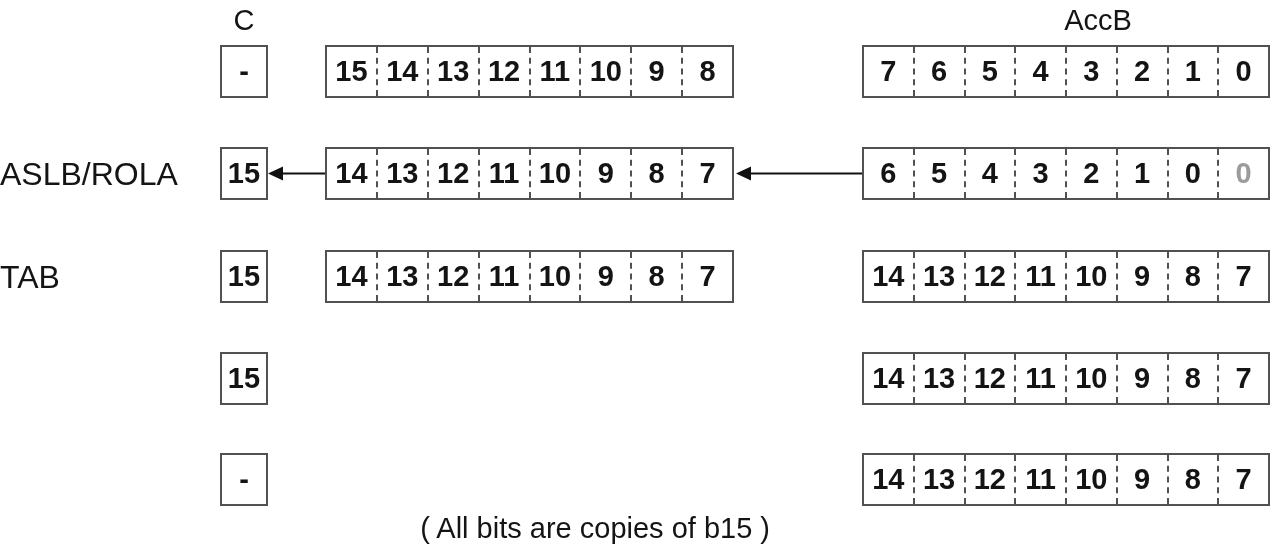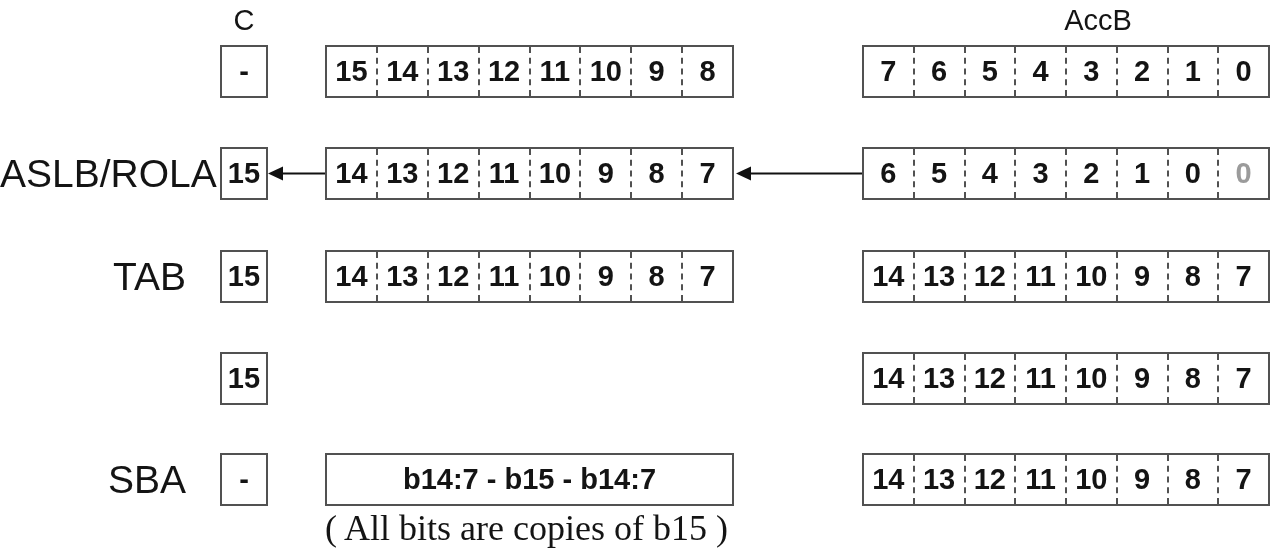--- a/index.html
+++ b/index.html
@@ -13,21 +13,21 @@
     position:absolute;top:4px;height:32px;line-height:32px;
     font-size:29px;text-align:center;white-space:nowrap;
   }
   .carry-header{left:220px;width:48px;}
   .acc-a-header{left:325px;width:409px;}
   .acc-b-header{left:894px;width:408px;}
 
   .row{position:absolute;left:0;width:1280px;height:53px;}
   .row-label{
     position:absolute;left:0;width:186px;top:50%;transform:translateY(-50%);
-    text-align:right;font-size:39px;white-space:nowrap;
+    text-align:left;font-size:32px;white-space:nowrap;
   }
   .box{
     position:absolute;top:0;height:53px;box-sizing:border-box;
     border:2px solid var(--border);background:#fff;
     display:flex;align-items:center;justify-content:center;
   }
   .carry-box{left:220px;width:48px;}
   .acc-a{left:325px;width:409px;}
   .acc-b{left:862px;width:408px;}
   .box-digit,.cell,.box-text{
@@ -49,21 +49,21 @@
   .arrow-acc-b-to-acc-a{left:736px;width:126px;}
   .arrow .head{
     width:0;height:0;flex:0 0 auto;
     border-top:7px solid transparent;border-bottom:7px solid transparent;
     border-right:15px solid var(--arrow);
   }
   .arrow .line{flex:1 1 auto;height:2.5px;background:var(--arrow);}
 
   .caption{
     position:absolute;left:325px;width:445px;top:511px;height:34px;line-height:34px;
-    text-align:left;font-size:36px;white-space:nowrap;font-family:Liberation Serif, serif;
+    text-align:right;font-size:29px;white-space:nowrap;
   }
 </style>
 </head>
 <body>
 
 <div id="stage" style="--border: #515151; --text: #141414; --muted: #9b9b9b; --arrow: #111111;">
   <div class="header carry-header">C</div>
   <div class="header acc-b-header">AccB</div>
   <div id="rows">
       <div class="row" style="top: 45px;">
@@ -161,26 +161,22 @@
           <div class="cell">13</div>
           <div class="cell">12</div>
           <div class="cell">11</div>
           <div class="cell">10</div>
           <div class="cell">9</div>
           <div class="cell">8</div>
           <div class="cell">7</div>
         </div>
       </div>
       <div class="row" style="top: 453px;">
-        <div class="row-label">SBA</div>
         <div class="box carry-box">
           <span class="box-digit">-</span>
-        </div>
-        <div class="box reg-box acc-a text-box">
-          <span class="box-text">b14:7 - b15 - b14:7</span>
         </div>
         <div class="box reg-box acc-b">
           <div class="cell">14</div>
           <div class="cell">13</div>
           <div class="cell">12</div>
           <div class="cell">11</div>
           <div class="cell">10</div>
           <div class="cell">9</div>
           <div class="cell">8</div>
           <div class="cell">7</div>

